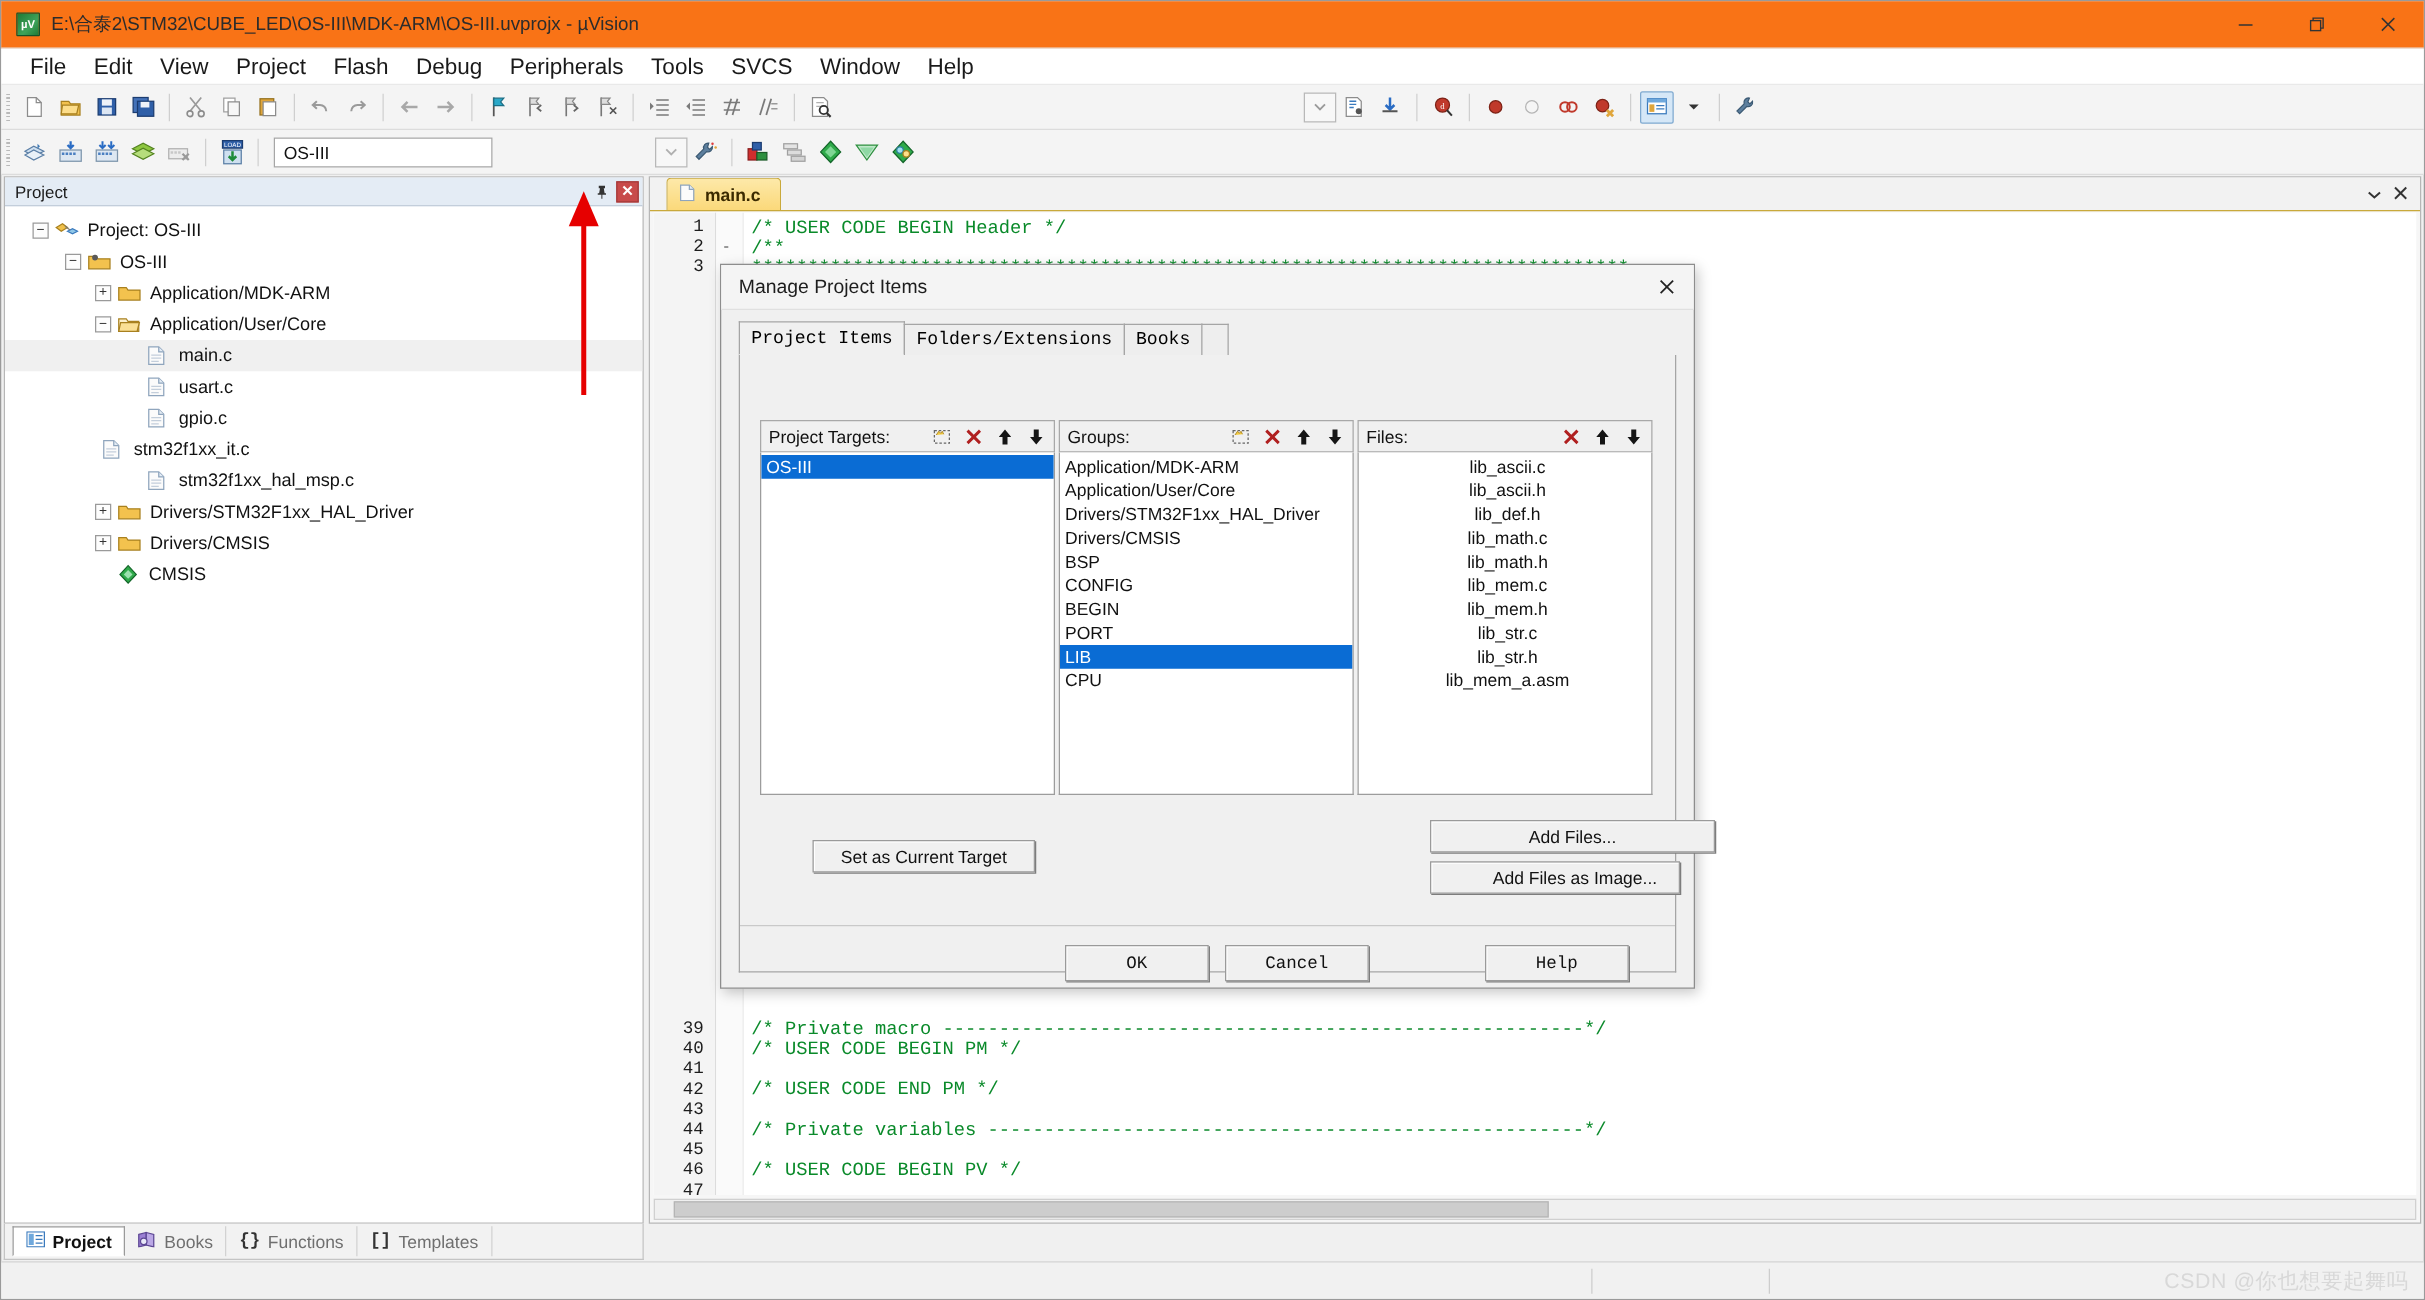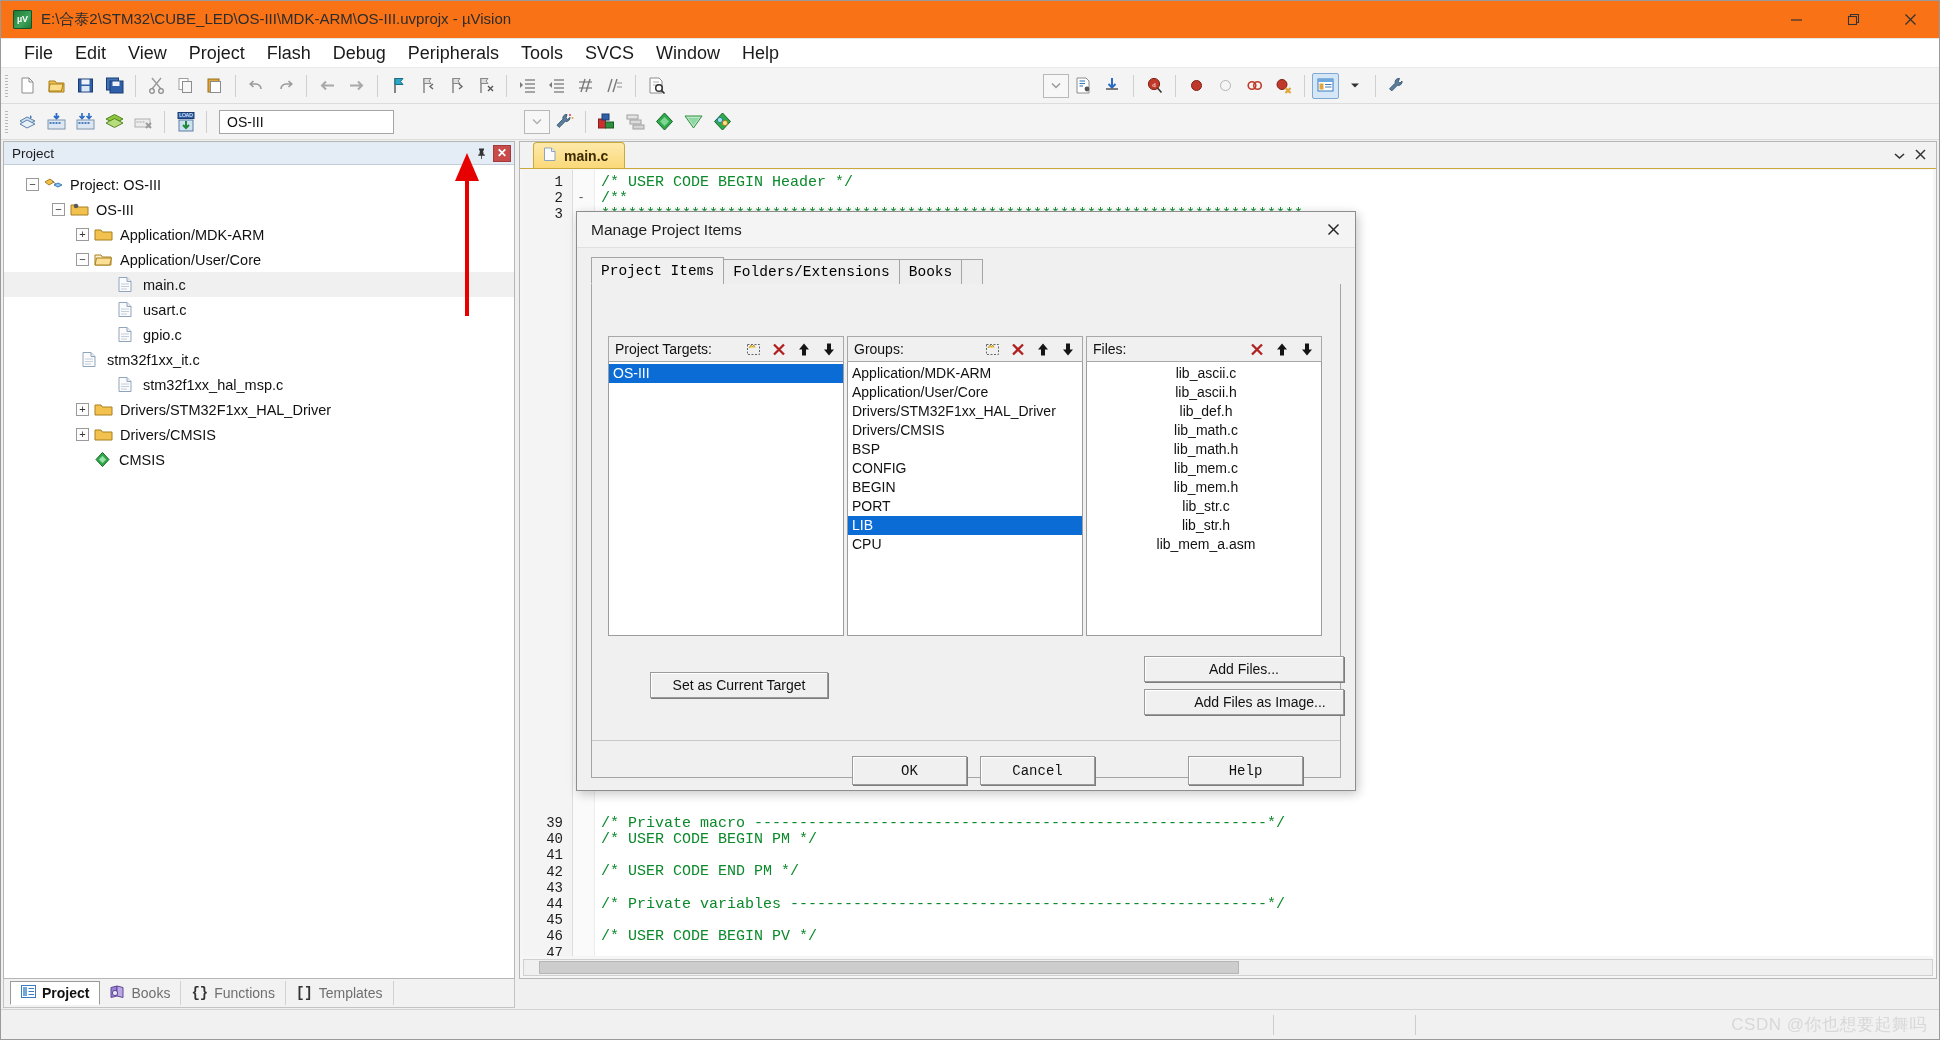--- a/index.html
+++ b/index.html
@@ -267,21 +267,21 @@
   }
   .litem.sel { background: #0a6cd4; color: #ffffff; }
   .dbtn {
     background: #f0f0f0; border: 1px solid #9a9a9a;
     box-shadow: inset 1px 1px 0 #ffffff, 1px 1px 0 #7d7d7d;
     display: flex; align-items: center; justify-content: center;
     font-size: 14px; color: #111; font-family: "Liberation Sans", sans-serif;
   }
   .dbtn.mono { font-family: "Liberation Mono", monospace; }
   .btn-set-target { position: absolute; left: 58px; top: 388px; width: 178px; height: 26px; }
-  .btn-add-files { position: absolute; left: 552px; top: 372px; width: 200px; height: 26px; }
+  .btn-add-files { position: absolute; left: 552px; top: 372px; width: 228px; height: 26px; }
   .btn-add-image { position: absolute; left: 552px; top: 405px; width: 200px; height: 26px; padding-left: 32px; }
   .modal-divider { position: absolute; left: 0; right: 0; top: 456px; height: 1px; background: #c9c9c9; }
   .btn-ok     { position: absolute; left: 260px; top: 472px; width: 115px; height: 29px; }
   .btn-cancel { position: absolute; left: 388px; top: 472px; width: 115px; height: 29px; }
   .btn-help   { position: absolute; left: 596px; top: 472px; width: 115px; height: 29px; }
 </style>
 </head>
 <body>
 
 <div id="app">

